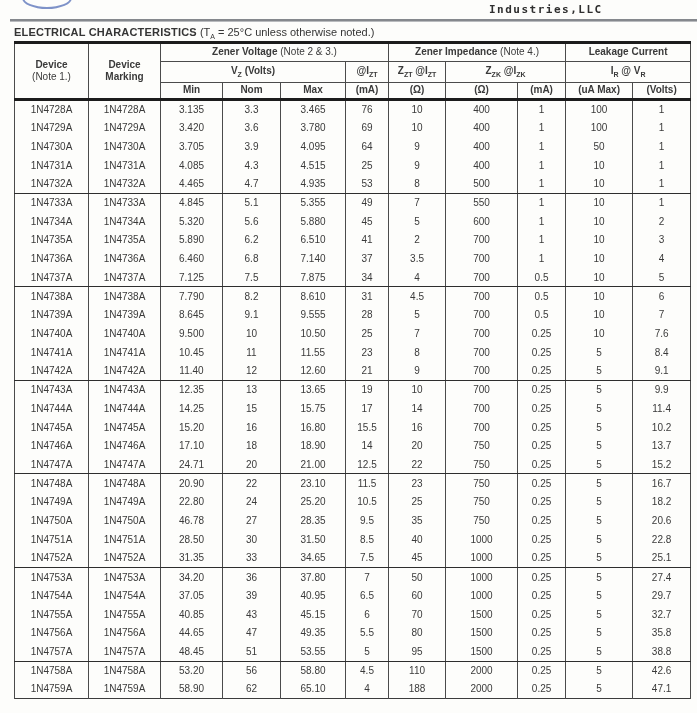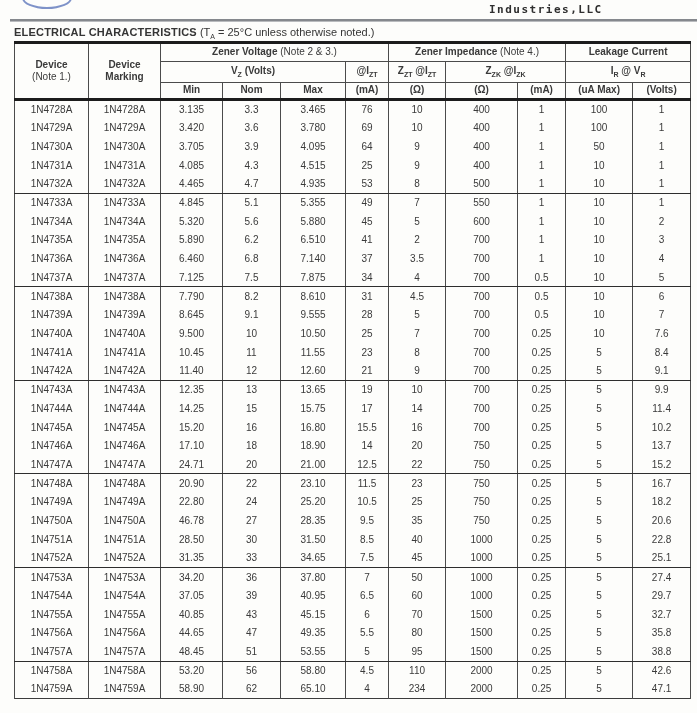--- a/index.html
+++ b/index.html
@@ -532,20 +532,20 @@
         <td>5</td>
         <td>42.6</td>
       </tr>
       <tr>
         <td>1N4759A</td>
         <td>1N4759A</td>
         <td>58.90</td>
         <td>62</td>
         <td>65.10</td>
         <td>4</td>
-        <td>234</td>
+        <td>188</td>
         <td>2000</td>
         <td>0.25</td>
         <td>5</td>
         <td>47.1</td>
       </tr>
     </tbody>
 </table>
 
 </body></html>

